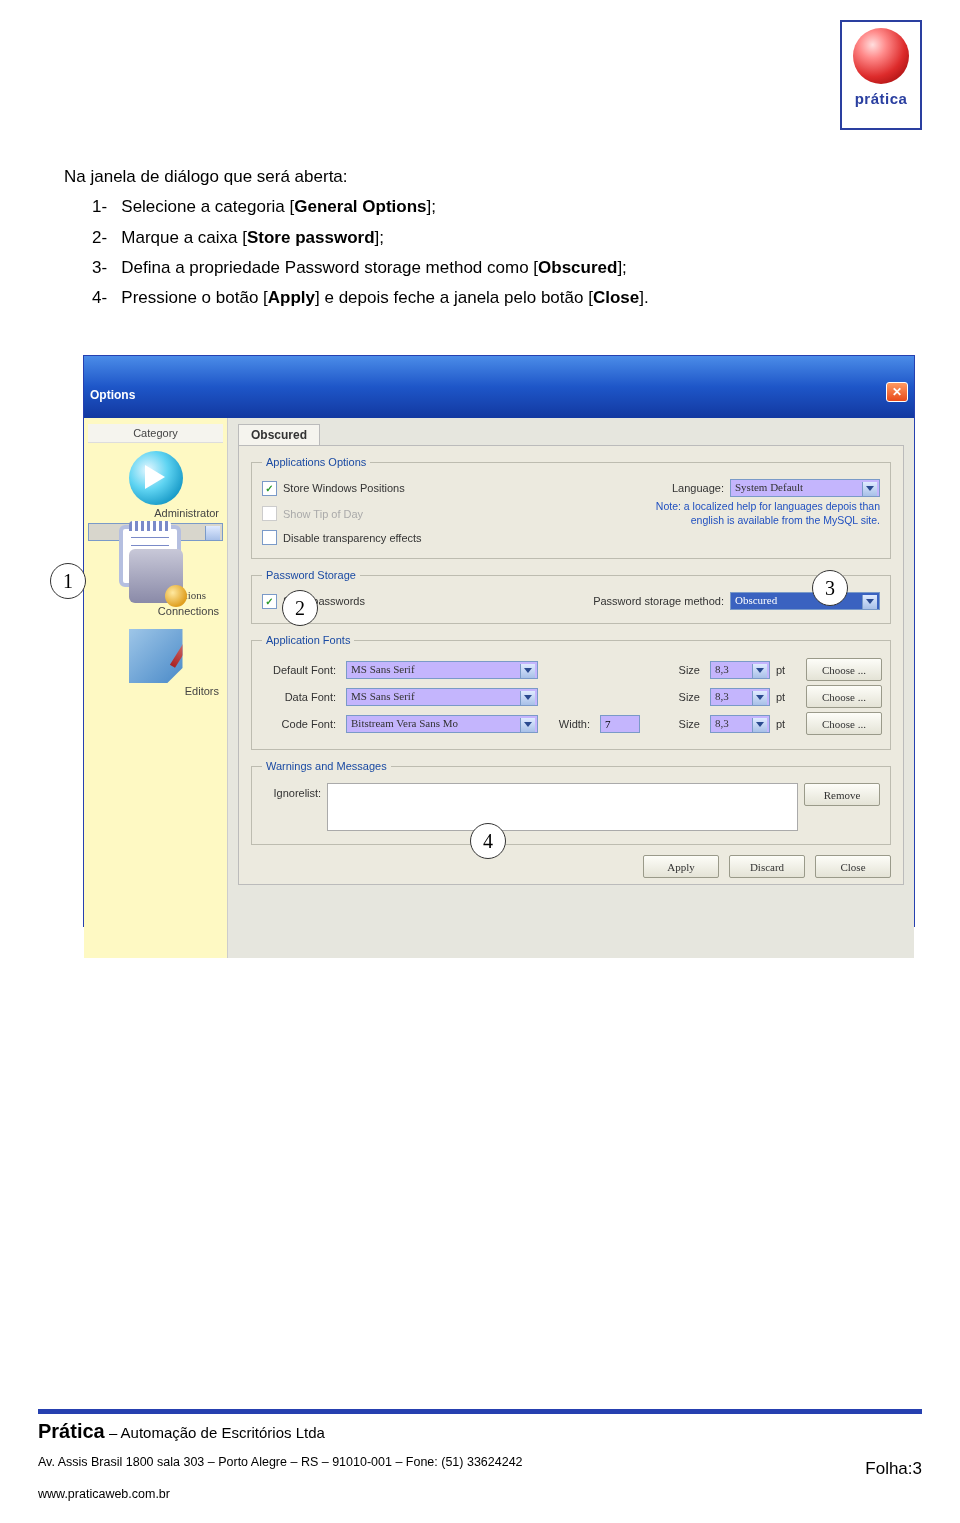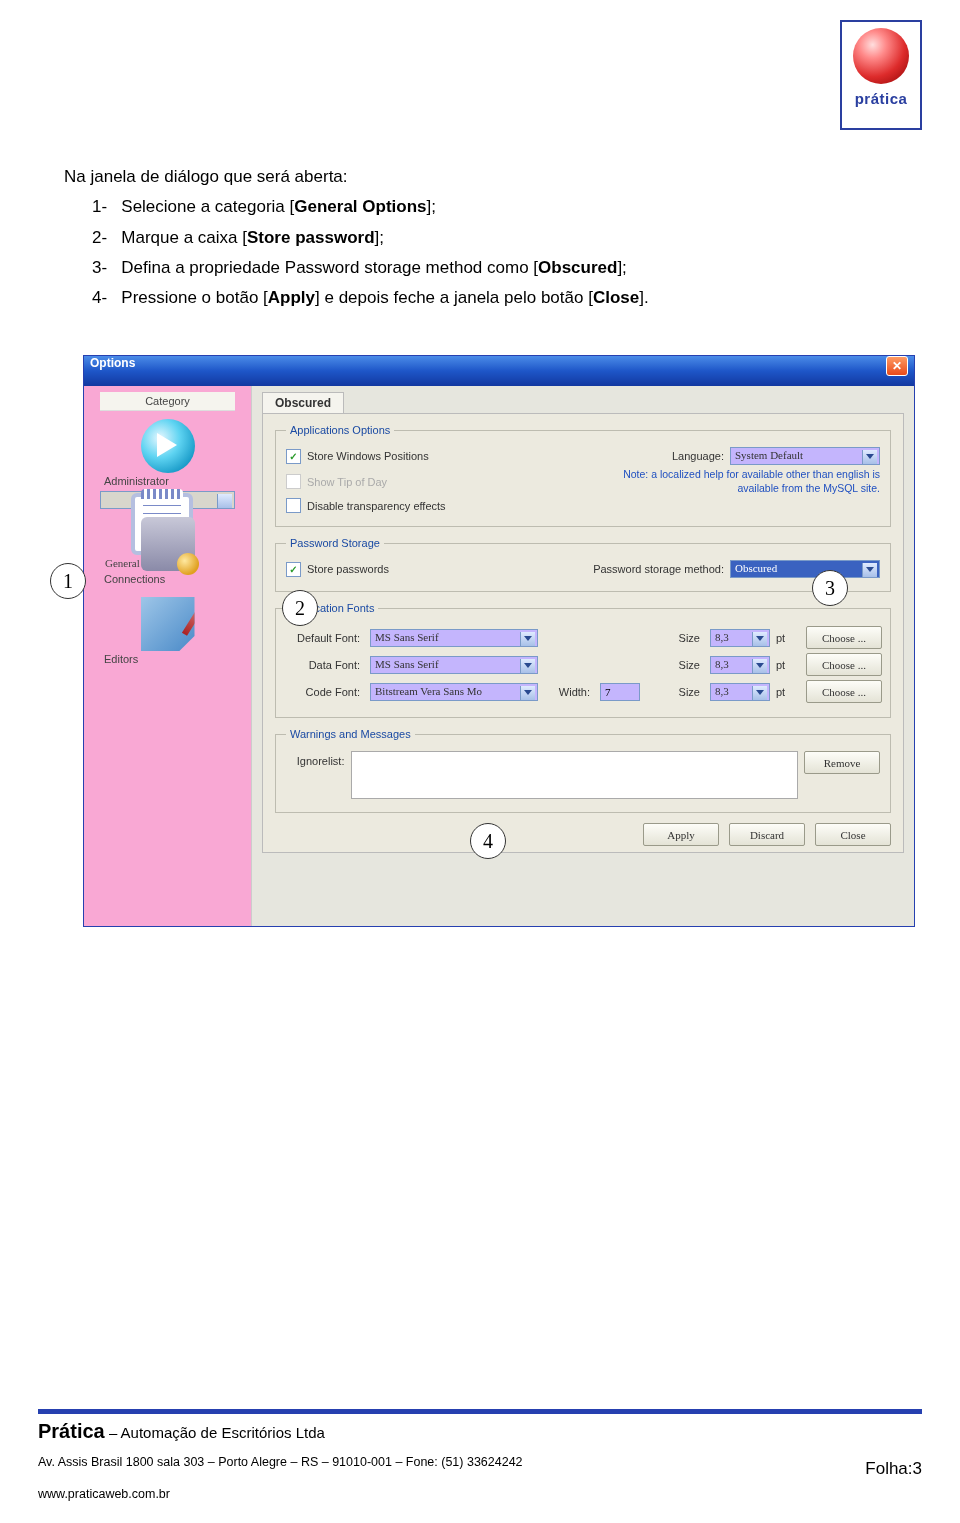--- a/index.html
+++ b/index.html
@@ -5,25 +5,25 @@
   body{margin:0;background:#fff;font-family:Arial,Helvetica,sans-serif;color:#000;width:960px}
   .page{position:relative;width:960px;height:1523px}
   .logo-box{position:absolute;top:20px;right:38px;width:82px;height:110px;border:2px solid #2a3fa0;background:#fff;display:flex;flex-direction:column;align-items:center;justify-content:flex-start;padding-top:6px;box-sizing:border-box}
   .logo-box .sphere{width:56px;height:56px;border-radius:50%;background:radial-gradient(circle at 35% 30%,#ffdede 0%,#ff8a8a 25%,#dd2b2b 60%,#8a0000 100%)}
   .logo-box .brand{font-weight:bold;font-size:15px;color:#2a3fa0;letter-spacing:.5px;margin-top:6px}
   .instr{position:absolute;left:60px;top:160px;font-size:17px;line-height:1.55}
   .instr .line{margin:4px}
   .instr b{font-weight:bold}
   .callout{position:absolute;width:34px;height:34px;border-radius:50%;background:#fff;border:1px solid #333;display:flex;align-items:center;justify-content:center;font-family:'Times New Roman',serif;font-size:20px;z-index:30}
   .dialog-wrap{position:absolute;left:83px;top:355px;width:830px;height:570px;border:1px solid #2640b0}
-  .titlebar{height:30px;background:linear-gradient(180deg,#4b8ce8 0%,#1e56c8 50%,#1238a0 100%);display:flex;align-items:flex-start;padding:0 6px;color:#fff;font:bold 12px Tahoma,Arial,sans-serif}
+  .titlebar{height:30px;background:linear-gradient(180deg,#4b8ce8 0%,#1e56c8 50%,#1238a0 100%);display:flex;align-items:flex-end;padding:16px 6px;color:#fff;font:bold 12px Tahoma,Arial,sans-serif}
   .titlebar .ttl{flex:1}
   .titlebar .closebtn{width:20px;height:18px;background:linear-gradient(180deg,#ff9a62,#e84a1a);border:1px solid #fff;border-radius:3px;display:flex;align-items:center;justify-content:center;color:#fff;font-weight:bold;font-size:12px;cursor:pointer}
   .dlg-body{display:flex;height:540px;background:#e6e6de}
-  .sidebar{width:135px;background:#f9a8d4;border-right:1px solid #ccc;padding:6px 16px;font:11px Tahoma,Arial,sans-serif;text-align:left;color:#444}
+  .sidebar{width:135px;background:#fef9c3;border-right:1px solid #ccc;padding:6px 4px;font:11px Tahoma,Arial,sans-serif;text-align:right;color:#444}
   .side-lbl{height:18px;display:flex;align-items:center;justify-content:center;background:#f5f4ee;border-bottom:1px solid #ddd}
   .side-item{padding:8px 4px 4px 4px}
   .side-item.sel{background:#d8d6cc}
   .ico{width:54px;height:54px;margin:0 auto 2px auto}
   .ico-admin{border-radius:50%;background:radial-gradient(circle at 35% 35%,#e6f7ff,#5fd4f2 40%,#1295c4 80%);position:relative}
   .ico-admin:after{content:"";position:absolute;left:16px;top:14px;border-left:20px solid #fff;border-top:12px solid transparent;border-bottom:12px solid transparent}
   .ico-gen{background:#fff;border:4px solid #b5bfe0;border-radius:6px;position:relative}
   .ico-gen:before{content:"";position:absolute;top:-8px;left:6px;right:6px;height:10px;background:repeating-linear-gradient(90deg,#7a8ac8 0 3px,#fff 3px 6px);border-radius:4px 4px 0 0}
   .ico-gen:after{content:"";position:absolute;left:8px;right:8px;top:8px;height:26px;background:repeating-linear-gradient(180deg,#7a8ac8 0 1px,transparent 1px 8px)}
   .ico-conn{background:linear-gradient(180deg,#c8c8d8,#8a8aa8);border-radius:6px;position:relative}
@@ -128,21 +128,21 @@
               <span class="chk">✓</span>
               <span class="lbl">Store Windows Positions</span>
               <span class="spacer"></span>
               <span class="lbl">Language:</span>
               <span class="sel" style="width:150px"><span>System Default</span><span class="sel-arrow"></span></span>
             </div>
             <div class="row">
               <span class="chk disabled"></span>
               <span class="lbl disabled">Show Tip of Day</span>
               <span class="spacer"></span>
-              <span class="note" style="width:260px">Note: a localized help for available other than english is available from the MySQL site.</span>
+              <span class="note" style="width:260px">Note: a localized help for languages depois than english is available from the MySQL site.</span>
             </div>
             <div class="row">
               <span class="chk"></span>
               <span class="lbl">Disable transparency effects</span>
             </div>
           </fieldset>
 
           <fieldset>
             <legend>Password Storage</legend>
             <div class="row">

